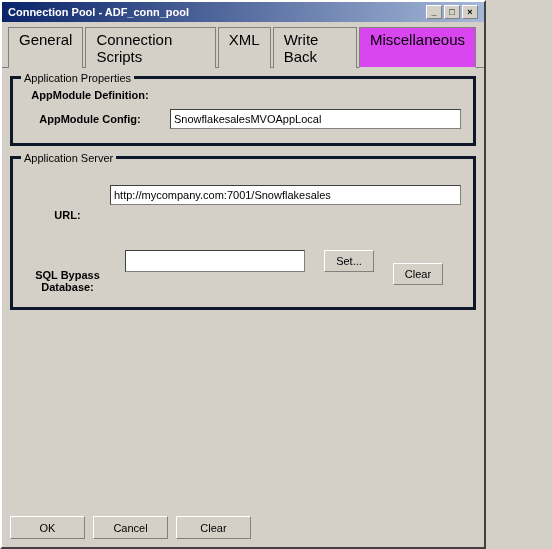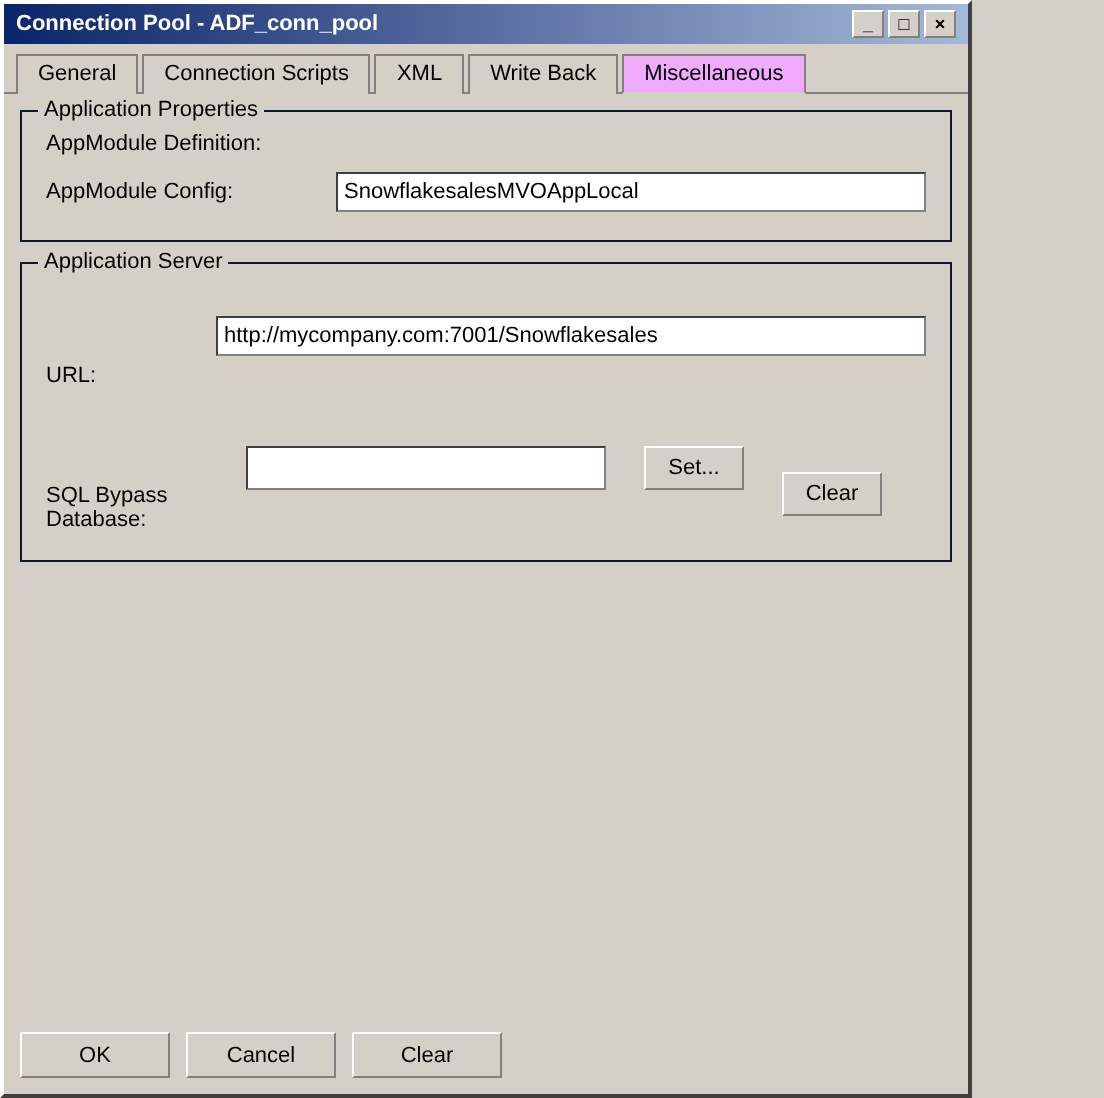--- a/index.html
+++ b/index.html
@@ -56,42 +56,42 @@
       padding: 4px 6px 0;
       background: #d4d0c8;
       flex-shrink: 0;
     }
     .tab {
       padding: 3px 10px;
       border: 1px solid #808080;
       border-bottom: none;
       background: #d4d0c8;
       cursor: pointer;
-      font-size: 11px;
+      font-size: 15px;
       margin-right: 2px;
       position: relative;
       top: 1px;
     }
     .tab.active {
-      background: #f0abfc;
+      background: #d946ef;
       border-color: #808080;
       border-bottom: 1px solid #d4d0c8;
       z-index: 1;
       font-weight: normal;
     }
     .content-area {
       flex: 1;
       padding: 8px;
       display: flex;
       flex-direction: column;
       gap: 10px;
       border-top: 1px solid #808080;
     }
     .group-box {
-      border: 1px solid #0f172a;
+      border: 3px solid #0f172a;
       padding: 10px 12px 14px;
       position: relative;
       background: #d4d0c8;
     }
     .group-box-title {
       position: absolute;
       top: -7px;
       left: 8px;
       background: #d4d0c8;
       padding: 0 3px;
@@ -100,22 +100,23 @@
     .form-row {
       display: flex;
       align-items: center;
       margin-bottom: 8px;
     }
     .form-row:last-child {
       margin-bottom: 0;
       gap: 15px;
     }
     .form-label {
-      text-align: left;
-      flex-shrink: 0;
+      text-align: center;
+      flex-shrink: 0;
+      font-weight: bold;
     }
     .text-input {
       flex: 1;
       height: 20px;
       background: white;
       border: 1px solid #808080;
       border-top-color: #404040;
       border-left-color: #404040;
       padding: 1px 3px;
       font-size: 11px;

